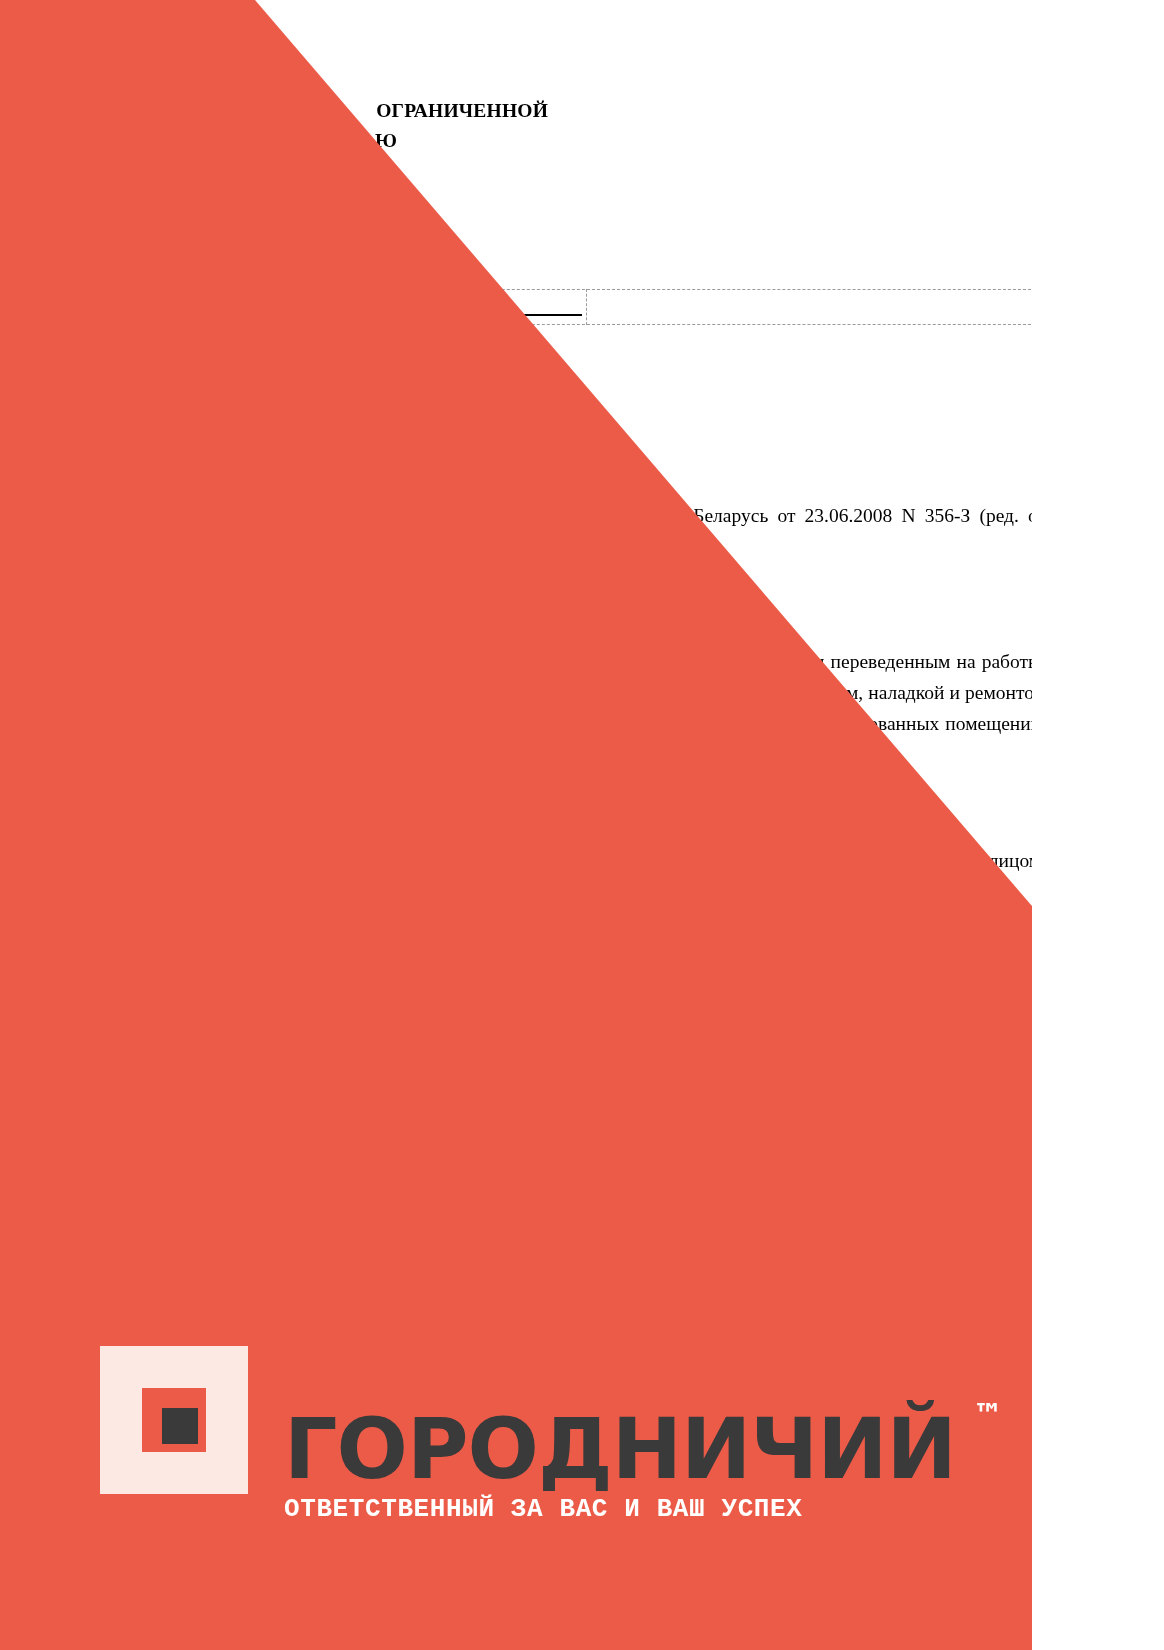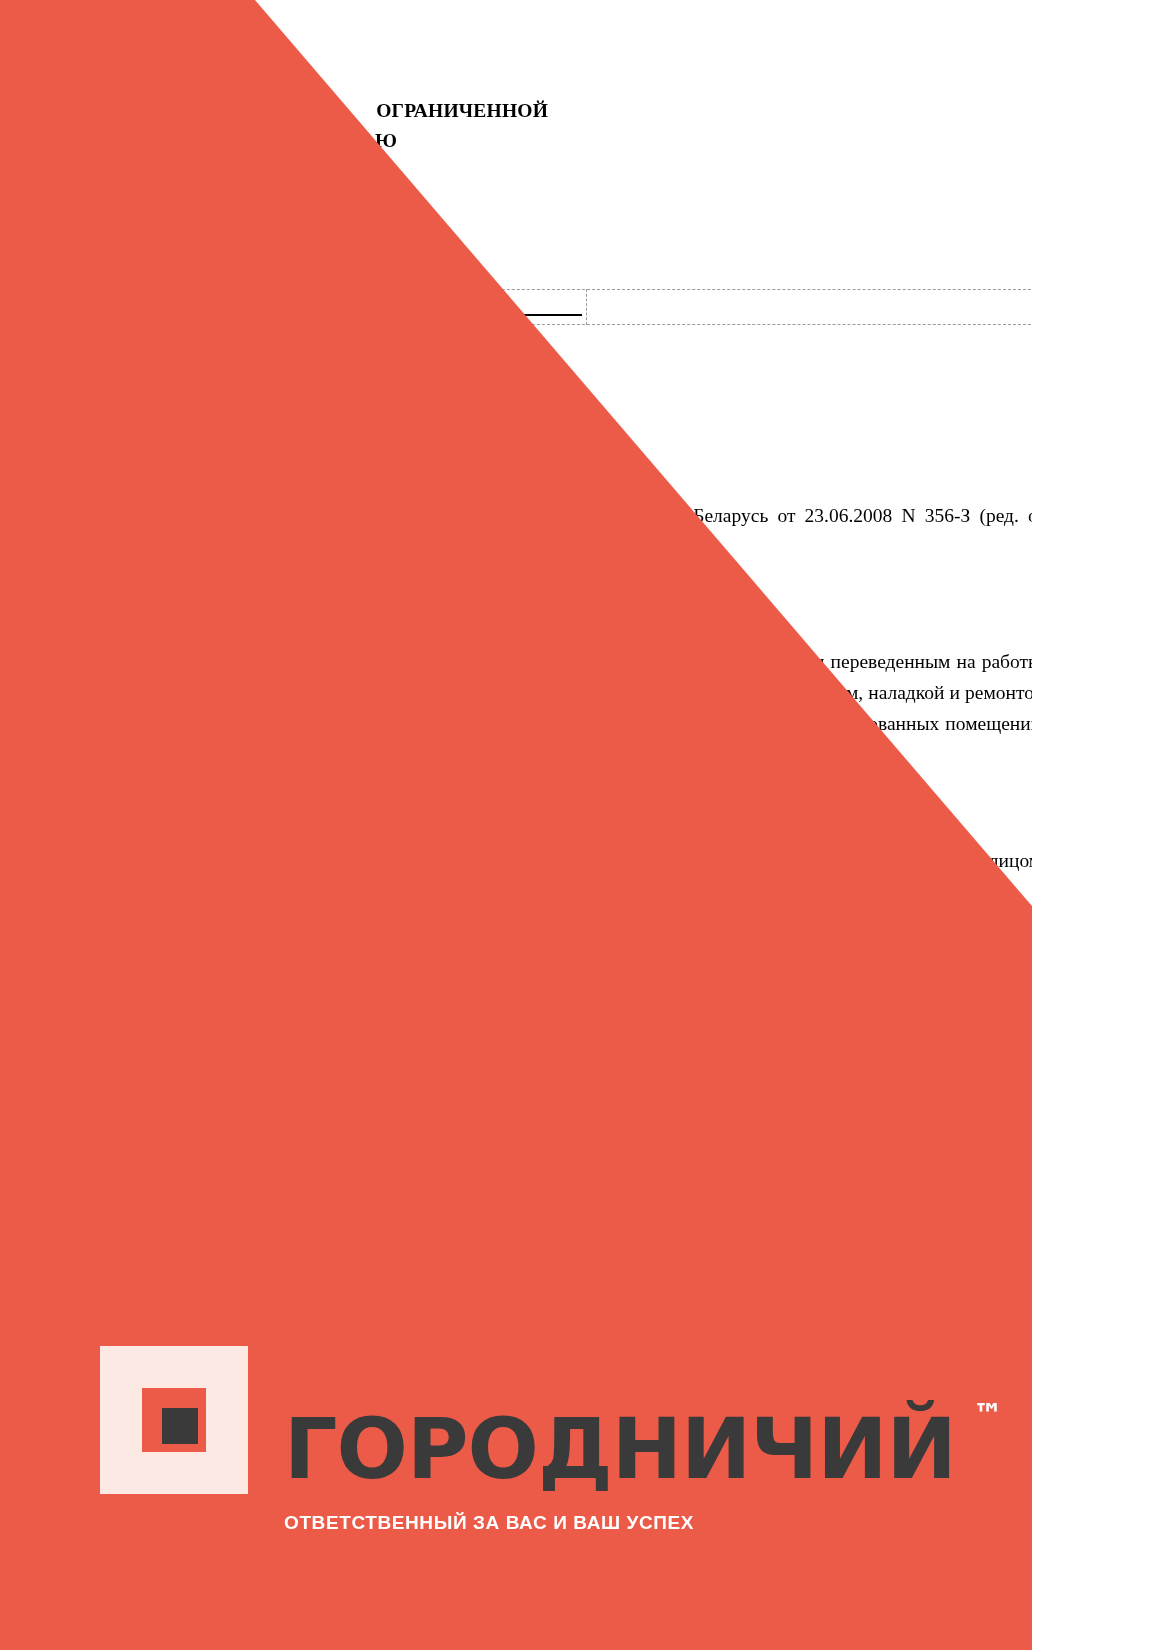--- a/index.html
+++ b/index.html
@@ -267,25 +267,24 @@
   .brand-tm {
     position: absolute;
     top: -6px;
     right: -46px;
     font-size: 30px;
     font-weight: 700;
     color: #ffffff;
     font-family: "DejaVu Sans", "Liberation Sans", sans-serif;
   }
   .brand-tagline {
-    margin-top: 18px;
     margin-left: 184px;
-    font-family: Liberation Sans, sans-serif;
-    font-weight: 700;
-    font-size: 19px;
+    font-family: Liberation Mono, monospace;
+    font-weight: 700;
+    font-size: 26px;
     letter-spacing: 0.6px;
     color: #ffffff;
     white-space: nowrap;
   }
 </style>
 </head>
 <body>
 
 <div class="page">
 

